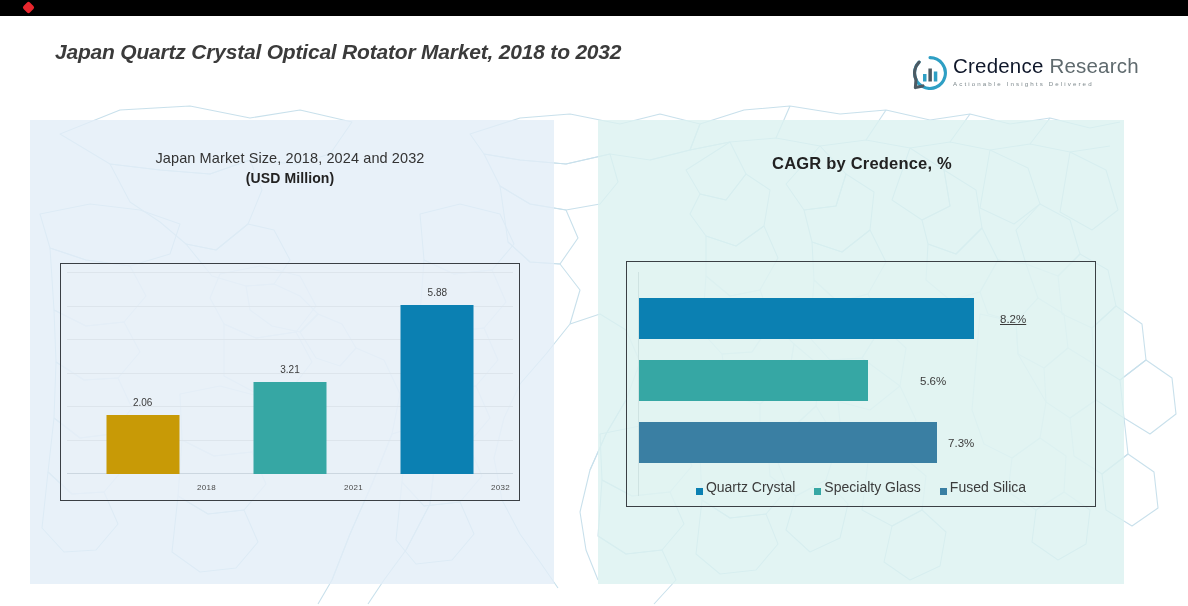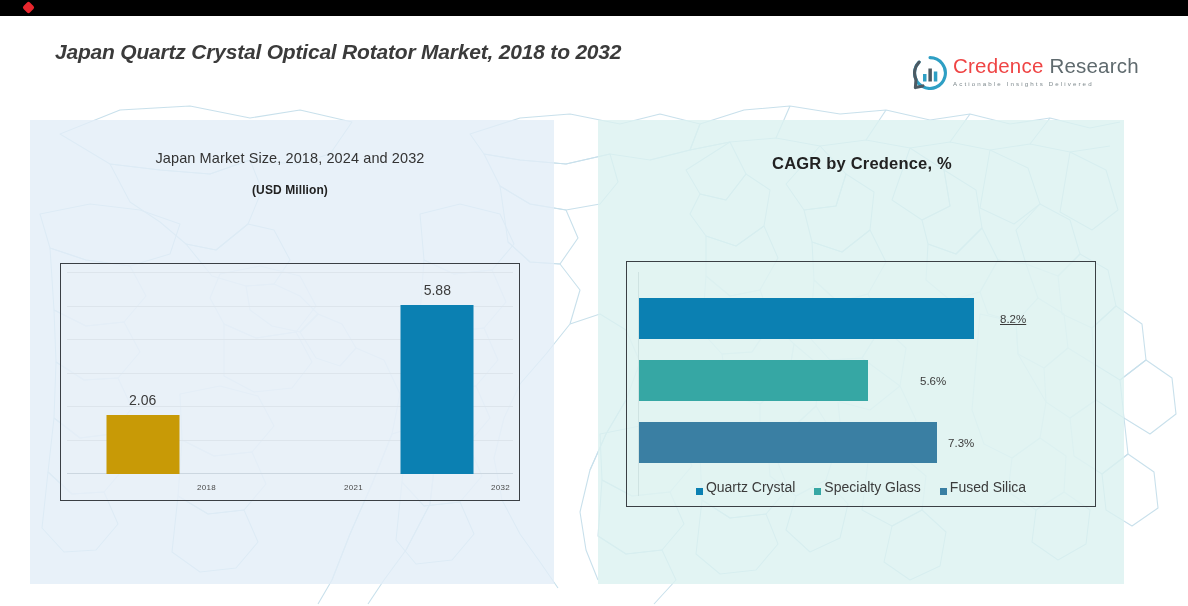--- a/index.html
+++ b/index.html
@@ -33,46 +33,46 @@
     position:absolute;left:55px;top:22px;width:830px;
     font-size:21px;font-weight:bold;font-style:italic;color:#3b3b3b;
     line-height:1.38;letter-spacing:-.2px;
   }
 
   
   .logo{position:absolute;left:913px;top:38px;width:192px;height:40px;}
   .logo-mark{position:absolute;left:0;top:2px;width:34px;height:34px;}
   .logo-text{position:absolute;left:40px;top:1px;width:150px;}
   .logo-name{font-size:20.5px;color:#5f6a6e;letter-spacing:.2px;line-height:1.1;white-space:nowrap;}
-  .logo-name b{color:#ef4444;font-weight:normal;}
+  .logo-name b{color:#0f172a;font-weight:normal;}
   .logo-tag{font-size:6.2px;color:#7d888c;letter-spacing:2.1px;
             margin-top:2px;white-space:nowrap;}
 
   
   .cap{position:absolute;z-index:6;text-align:center;color:#2f2f2f;}
   .cap-l{left:60px;top:150px;width:460px;}
   .cap-l .l1{font-size:14.5px;color:#333;letter-spacing:.1px;}
-  .cap-l .l2{font-size:12px;font-weight:bold;color:#222;margin-top:17px;letter-spacing:.1px;}
+  .cap-l .l2{font-size:14px;font-weight:bold;color:#222;margin-top:4px;letter-spacing:.1px;}
   .cap-r{left:628px;top:154px;width:468px;}
   .cap-r .l1{font-size:16.5px;font-weight:bold;color:#222;letter-spacing:.2px;}
 
   
   .frame{position:absolute;z-index:5;border:1.4px solid #3a3f44;box-sizing:border-box;}
   .frame-l{left:60px;top:263px;width:460px;height:238px;background:rgba(233,241,248,.55);}
   .frame-r{left:626px;top:261px;width:470px;height:246px;background:rgba(225,243,242,.5);}
 
   
   .vplot{position:absolute;left:0;top:0;right:0;bottom:0;}
   .grid-h{position:absolute;left:6px;right:6px;height:1px;background:#dde5ec;}
   .vbar-area{position:absolute;left:8px;right:8px;top:8px;bottom:26px;}
   .vcol{position:absolute;bottom:0;width:33.33%;height:100%;}
   .vcol .bar{position:absolute;bottom:0;left:50%;transform:translateX(-50%);
              width:73px;}
   .vcol .vval{position:absolute;left:50%;transform:translateX(-50%);
-              font-size:14px;color:#3b3b3b;white-space:nowrap;}
+              font-size:10px;color:#3b3b3b;white-space:nowrap;}
   .axis-line{position:absolute;left:6px;right:6px;bottom:26px;height:1px;background:#ccd7e0;}
   .vcat{position:absolute;bottom:8px;width:33.33%;text-align:right;
         font-size:8px;color:#4a4a4a;letter-spacing:.3px;}
 
   
   .hplot{position:absolute;left:0;top:0;right:0;bottom:0;}
   .haxis{position:absolute;left:11px;top:10px;bottom:10px;width:1px;background:#cfe3e2;}
   .hrow{position:absolute;left:12px;height:41px;}
   .hrow .hbar{height:100%;}
   .hrow .hval{position:absolute;top:50%;transform:translateY(-50%);
@@ -210,20 +210,24 @@
         <div class="grid-h" style="top: 108.5px;"></div>
         <div class="grid-h" style="top: 142px;"></div>
         <div class="grid-h" style="top: 175.5px;"></div>
         <div class="grid-h" style="top: 209px;"></div>
         <div class="axis-line"></div>
         <div class="vbar-area">
           <div class="vcol" style="left: 0%;">
             <div class="bar" style="height: 59.1514px; background: rgb(200, 154, 6);"></div>
             <div class="vval" style="bottom: 66.1514px;">2.06</div>
           </div>
+          <div class="vcol" style="left: 33.333%;">
+            <div class="bar" style="height: 92.1729px; background: rgb(54, 167, 164);"></div>
+            <div class="vval" style="bottom: 99.1729px;">3.21</div>
+          </div>
           <div class="vcol" style="left: 66.666%;">
             <div class="bar" style="height: 168.84px; background: rgb(11, 128, 178);"></div>
             <div class="vval" style="bottom: 175.84px;">5.88</div>
           </div>
         </div>
         <div class="vcat" style="left: 8px; width: 147px;">2018</div>
         <div class="vcat" style="left: 155px; width: 147px;">2021</div>
         <div class="vcat" style="left: 302px; width: 147px;">2032</div>
       </div>
   </div>

